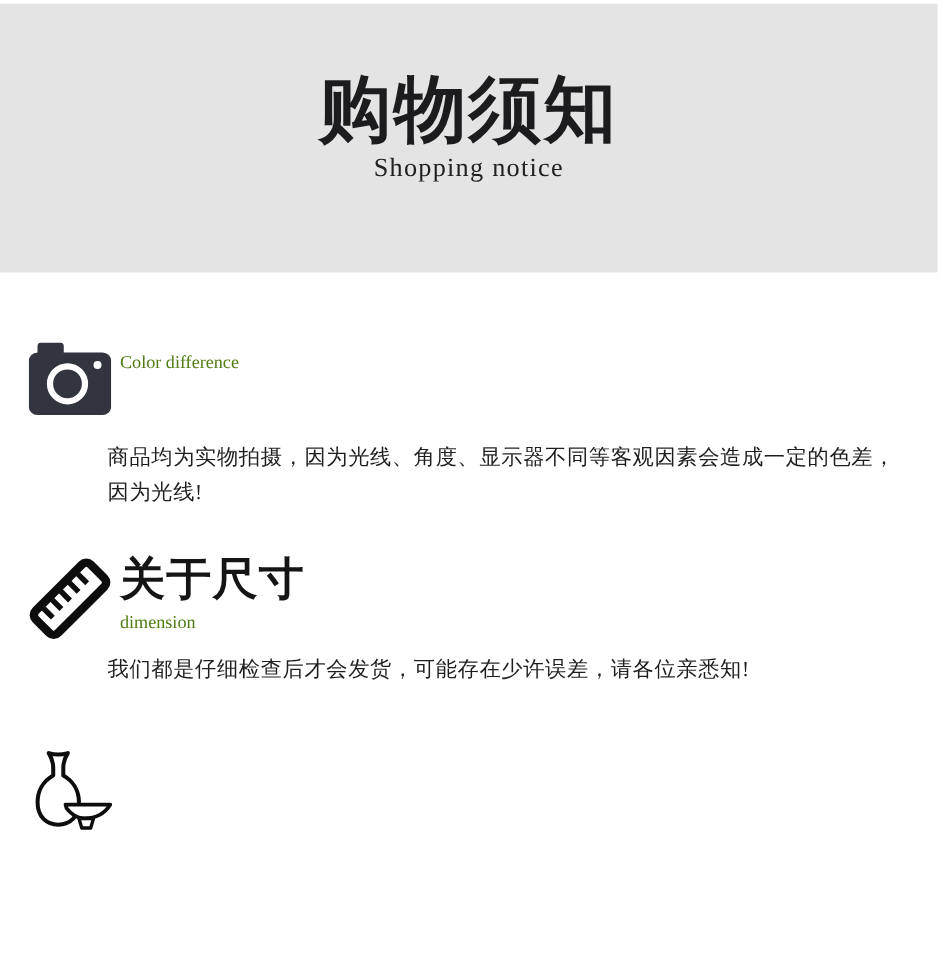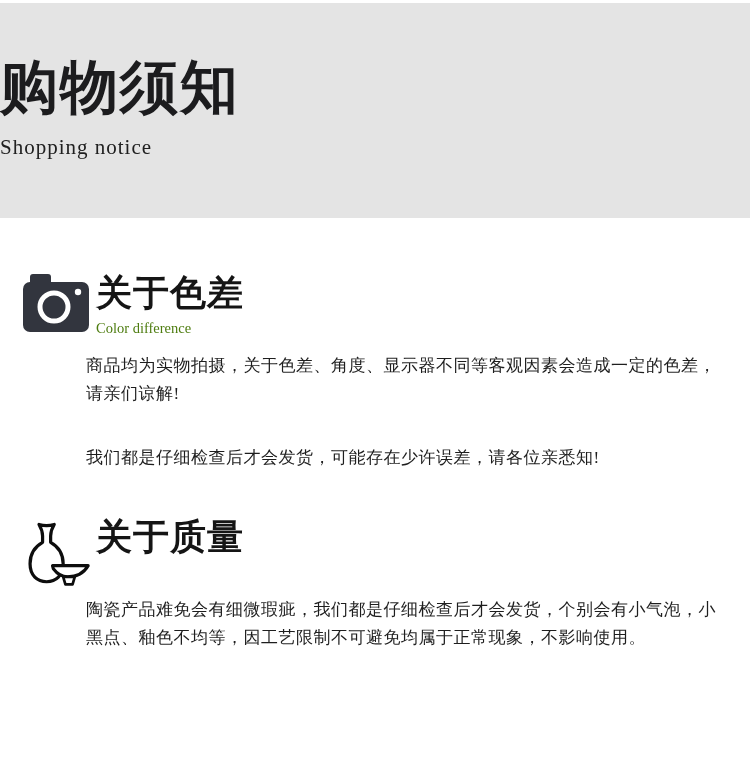--- a/index.html
+++ b/index.html
@@ -18,34 +18,33 @@
     position: relative;
   }
   
   .top-strip {
     height: 3px;
     background: #ffffff;
   }
   .header {
     height: 215px;
     background: #e4e4e4;
-    text-align: left;
+    text-align: center;
     box-sizing: border-box;
     padding-top: 52px;
   }
   .main-title {
     font-size: 58px;
     line-height: 1.15;
     font-weight: bold;
     color: #1c1c1e;
     letter-spacing: 2px;
     margin: 0;
   }
   .main-subtitle {
-    margin-top: 13px;
     font-size: 21px;
     letter-spacing: 1px;
     color: #202020;
   }
   
   .content {
     padding: 0 18px 0 22px;
     box-sizing: border-box;
   }
   .section { margin-top: 56px; }
@@ -105,41 +104,56 @@
       <div class="sec-head">
         <div class="icon-box">
           <svg width="66" height="60" viewBox="0 0 66 60" aria-hidden="true">
             <rect x="7" y="0" width="21" height="14" rx="3" fill="#32353e"></rect>
             <rect x="0" y="8" width="66" height="50" rx="7" fill="#32353e"></rect>
             <circle cx="31" cy="33" r="14" fill="none" stroke="#ffffff" stroke-width="5"></circle>
             <circle cx="55" cy="18" r="3.2" fill="#ffffff"></circle>
           </svg>
         </div>
         <div class="titles">
-          <h2 class="sec-title">关于色差</h2>
           <div class="sec-subtitle">Color difference</div>
         </div>
       </div>
-      <p class="sec-body">商品均为实物拍摄，关于色差、角度、显示器不同等客观因素会造成一定的色差，请亲们谅解!</p>
+      <p class="sec-body">商品均为实物拍摄，因为光线、角度、显示器不同等客观因素会造成一定的色差，因为光线!</p>
     </div>
 
     <div class="section s2">
+      <div class="sec-head">
+        <div class="icon-box">
+          <svg width="70" height="70" viewBox="0 0 70 70" aria-hidden="true">
+            <g transform="rotate(-45 35 35)">
+              <rect x="3" y="22" width="64" height="26" rx="5" fill="#ffffff" stroke="#0d0d0d" stroke-width="7"></rect>
+              <line x1="14" y1="25" x2="14" y2="36" stroke="#0d0d0d" stroke-width="4.5"></line>
+              <line x1="24" y1="25" x2="24" y2="36" stroke="#0d0d0d" stroke-width="4.5"></line>
+              <line x1="34" y1="25" x2="34" y2="36" stroke="#0d0d0d" stroke-width="4.5"></line>
+              <line x1="44" y1="25" x2="44" y2="36" stroke="#0d0d0d" stroke-width="4.5"></line>
+              <line x1="54" y1="25" x2="54" y2="36" stroke="#0d0d0d" stroke-width="4.5"></line>
+            </g>
+          </svg>
+        </div>
+        <div class="titles">
+          <h2 class="sec-title">关于尺寸</h2>
+          <div class="sec-subtitle">dimension</div>
+        </div>
+      </div>
       <p class="sec-body">我们都是仔细检查后才会发货，可能存在少许误差，请各位亲悉知!</p>
     </div>
 
     <div class="section s3">
       <div class="sec-head">
         <div class="icon-box">
           <svg width="76" height="72" viewBox="0 0 76 72" aria-hidden="true">
             <path d="M19,3 C24,4.5 31,4.5 36,3 C33,8 32,12 32,16 L32,23 C41,28 46,37 46,47 C46,60 38,67 27.5,67 C17,67 9,60 9,47 C9,37 14,28 23,23 L23,16 C23,12 22,8 19,3 Z" fill="#ffffff" stroke="#0d0d0d" stroke-width="3.6" stroke-linejoin="round"></path>
             <path d="M34,49 L74,49 C69,57.5 60,61.5 51,61.5 C44,61.5 38,56.5 35,52.5 Z" fill="#ffffff" stroke="#0d0d0d" stroke-width="3.4" stroke-linejoin="round"></path>
             <path d="M46,61.5 L59,61.5 L56.5,70 L48.5,70 Z" fill="#ffffff" stroke="#0d0d0d" stroke-width="3" stroke-linejoin="round"></path>
           </svg>
         </div>
         <div class="titles">
-          <h2 class="sec-title">关于质量</h2>
         </div>
       </div>
-      <p class="sec-body">陶瓷产品难免会有细微瑕疵，我们都是仔细检查后才会发货，个别会有小气泡，小黑点、釉色不均等，因工艺限制不可避免均属于正常现象，不影响使用。</p>
     </div>
 
   </div>
 </div>
 
 </body></html>

